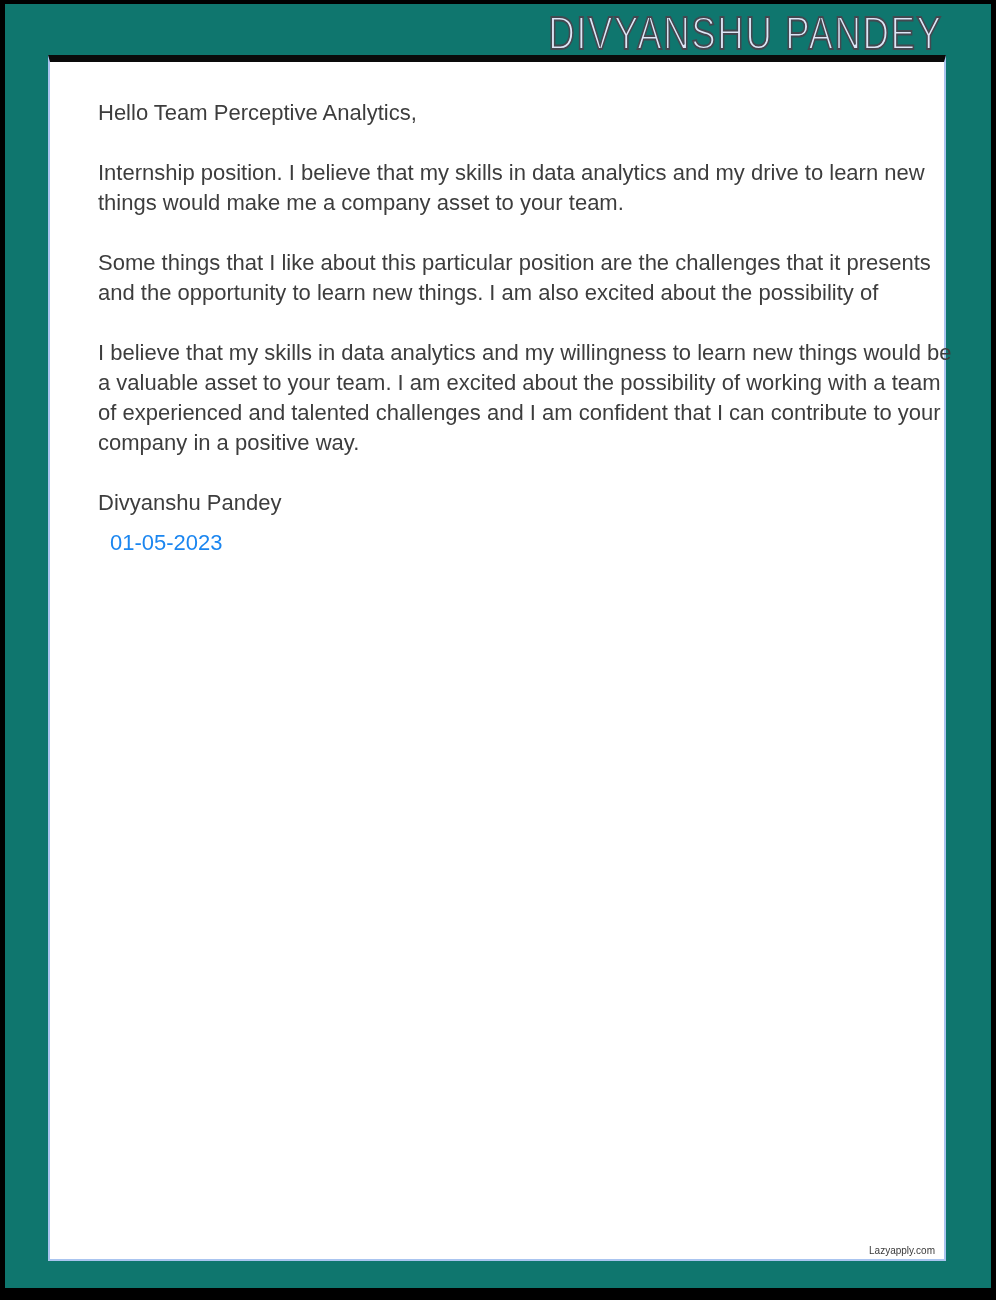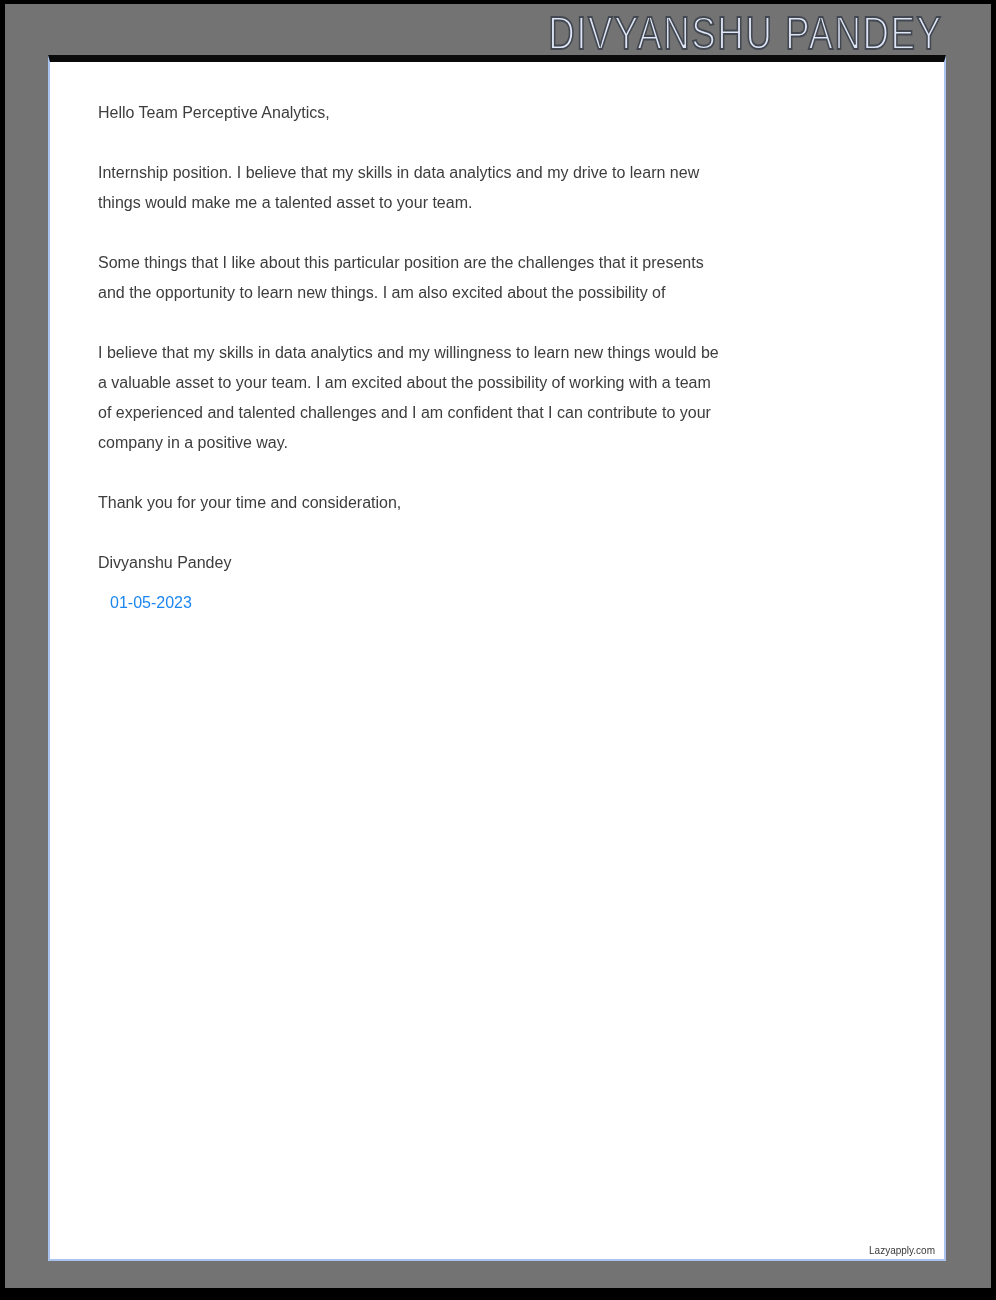--- a/index.html
+++ b/index.html
@@ -5,42 +5,42 @@
   html, body { margin: 0; padding: 0; }
   body {
     width: 996px; height: 1300px;
     background: #000;
     position: relative;
     font-family: "Liberation Sans", sans-serif;
     overflow: hidden;
   }
   .frame {
     position: absolute; left: 5px; top: 4px; right: 5px; bottom: 12px;
-    background: #737373;
+    background: #0f766e;
   }
   .doc-title {
     position: absolute; top: 6px; right: 48px;
     font-size: 47px; line-height: 46px;
     letter-spacing: 2px; font-weight: 500;
     white-space: nowrap;
     color: #dee6f7;
     -webkit-text-stroke: 2px #434850;
     text-stroke: 2px #434850;
     transform: scaleX(0.78);
     transform-origin: 100% 50%;
   }
   .document {
     position: absolute; left: 43px; right: 45px; top: 51px; bottom: 27px;
     background: #ffffff;
     border: 2px solid #aac4ef;
     border-top: 7px solid #0a0a0a;
   }
   .letter-body {
     padding: 36px 60px 0 48px;
-    font-size: 16px; line-height: 30px;
+    font-size: 22px; line-height: 30px;
     color: #3d3d3d;
   }
   .block { margin: 0 0 30px 0; }
   .line { white-space: nowrap; }
   .signature-block { margin: 0; }
   .date {
     color: #1b86f0;
     margin: 10px 0 0 12px;
   }
   .watermark {
@@ -57,36 +57,35 @@
   <div class="doc-title">DIVYANSHU PANDEY</div>
 
   <div class="document">
 
     <div class="letter-body">
 
       <div class="block line">Hello Team Perceptive Analytics,</div>
 
       <div class="block">
         <div class="line">Internship position. I believe that my skills in data analytics and my drive to learn new</div>
-        <div class="line">things would make me a talented asset to your team.</div>
+        <div class="line">things would make me a company asset to your team.</div>
       </div>
 
       <div class="block">
         <div class="line">Some things that I like about this particular position are the challenges that it presents</div>
         <div class="line">and the opportunity to learn new things. I am also excited about the possibility of</div>
       </div>
 
       <div class="block">
         <div class="line">I believe that my skills in data analytics and my willingness to learn new things would be</div>
         <div class="line">a valuable asset to your team. I am excited about the possibility of working with a team</div>
         <div class="line">of experienced and talented challenges and I am confident that I can contribute to your</div>
         <div class="line">company in a positive way.</div>
       </div>
 
-      <div class="block line">Thank you for your time and consideration,</div>
 
       <div class="signature-block line">Divyanshu Pandey</div>
 
       <div class="date line">01-05-2023</div>
 
     </div>
 
     <div class="watermark">Lazyapply.com</div>
 
   </div>

